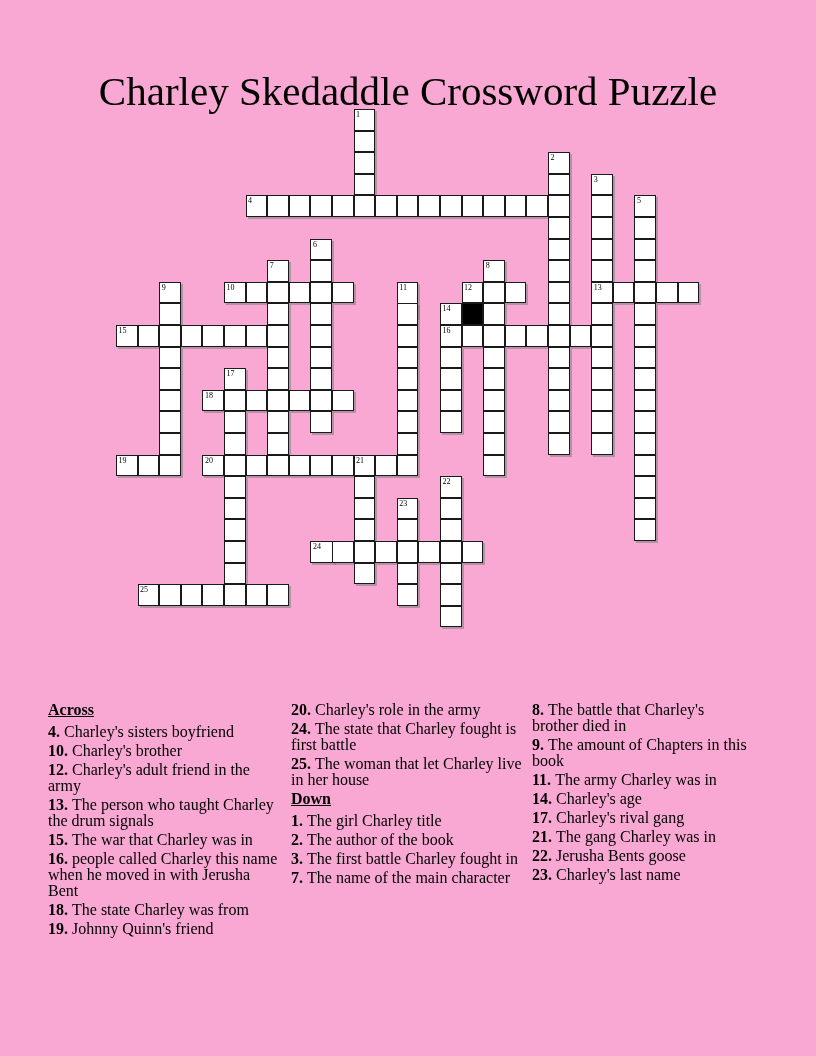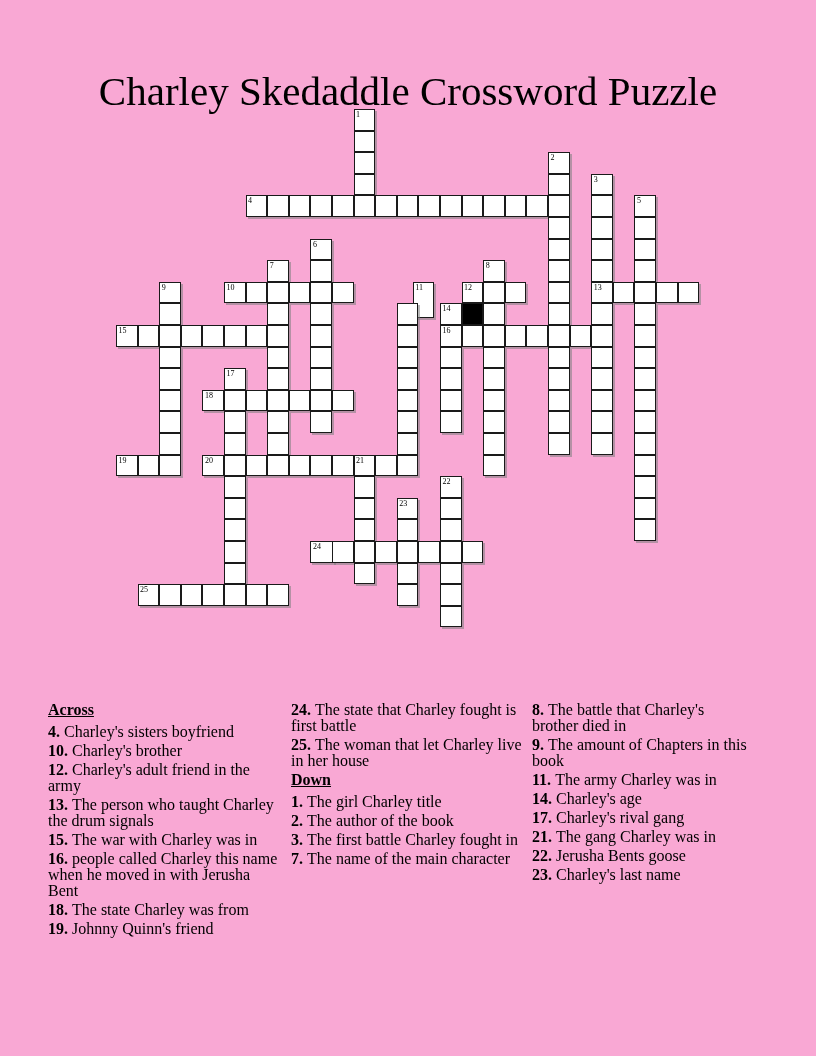--- a/index.html
+++ b/index.html
@@ -94,21 +94,21 @@
         <span class="gnum">9</span>
       </div>
       <div class="gcell" style="left: 224px; top: 281.8px; width: 21.6px; height: 21.6px;">
         <span class="gnum">10</span>
       </div>
       <div class="gcell" style="left: 245.6px; top: 281.8px; width: 21.6px; height: 21.6px;"></div>
       <div class="gcell" style="left: 267.2px; top: 281.8px; width: 21.6px; height: 21.6px;"></div>
       <div class="gcell" style="left: 288.8px; top: 281.8px; width: 21.6px; height: 21.6px;"></div>
       <div class="gcell" style="left: 310.4px; top: 281.8px; width: 21.6px; height: 21.6px;"></div>
       <div class="gcell" style="left: 332px; top: 281.8px; width: 21.6px; height: 21.6px;"></div>
-      <div class="gcell" style="left: 396.8px; top: 281.8px; width: 21.6px; height: 36px; margin-left: 16px;">
+      <div class="gcell" style="left: 396.8px; top: 281.8px; width: 21.6px; height: 36px;">
         <span class="gnum">11</span>
       </div>
       <div class="gcell" style="left: 461.6px; top: 281.8px; width: 21.6px; height: 21.6px;">
         <span class="gnum">12</span>
       </div>
       <div class="gcell" style="left: 483.2px; top: 281.8px; width: 21.6px; height: 21.6px;"></div>
       <div class="gcell" style="left: 504.8px; top: 281.8px; width: 21.6px; height: 21.6px;"></div>
       <div class="gcell" style="left: 548px; top: 281.8px; width: 21.6px; height: 21.6px;"></div>
       <div class="gcell" style="left: 591.2px; top: 281.8px; width: 21.6px; height: 21.6px;">
         <span class="gnum">13</span>
@@ -273,26 +273,27 @@
       <div class="gcell" style="left: 396.8px; top: 584.2px; width: 21.6px; height: 21.6px;"></div>
       <div class="gcell" style="left: 440px; top: 584.2px; width: 21.6px; height: 21.6px;"></div>
       <div class="gcell" style="left: 440px; top: 605.8px; width: 21.6px; height: 21.6px;"></div>
     </div>
   <div class="clues-col" style="left:48px;width:232px;">
       <div class="clue-header">Across</div>
       <div class="clue"><b>4.</b><span>Charley's sisters boyfriend</span></div>
       <div class="clue"><b>10.</b><span>Charley's brother</span></div>
       <div class="clue"><b>12.</b><span>Charley's adult friend in the army</span></div>
       <div class="clue"><b>13.</b><span>The person who taught Charley the drum signals</span></div>
-      <div class="clue"><b>15.</b><span>The war with Charley was in</span></div>
+      <div class="clue"><b>15.</b><span>The war that Charley was in</span></div>
       <div class="clue"><b>16.</b><span>people called Charley this name when he moved in with Jerusha Bent</span></div>
       <div class="clue"><b>18.</b><span>The state Charley was from</span></div>
       <div class="clue"><b>19.</b><span>Johnny Quinn's friend</span></div>
     </div>
   <div class="clues-col" style="left:291px;width:235px;">
+      <div class="clue"><b>20.</b><span>Charley's role in the army</span></div>
       <div class="clue"><b>24.</b><span>The state that Charley fought is first battle</span></div>
       <div class="clue"><b>25.</b><span>The woman that let Charley live in her house</span></div>
       <div class="clue-header">Down</div>
       <div class="clue"><b>1.</b><span>The girl Charley title</span></div>
       <div class="clue"><b>2.</b><span>The author of the book</span></div>
       <div class="clue"><b>3.</b><span>The first battle Charley fought in</span></div>
       <div class="clue"><b>7.</b><span>The name of the main character</span></div>
     </div>
   <div class="clues-col" style="left:532px;width:215px;">
       <div class="clue"><b>8.</b><span>The battle that Charley's brother died in</span></div>

